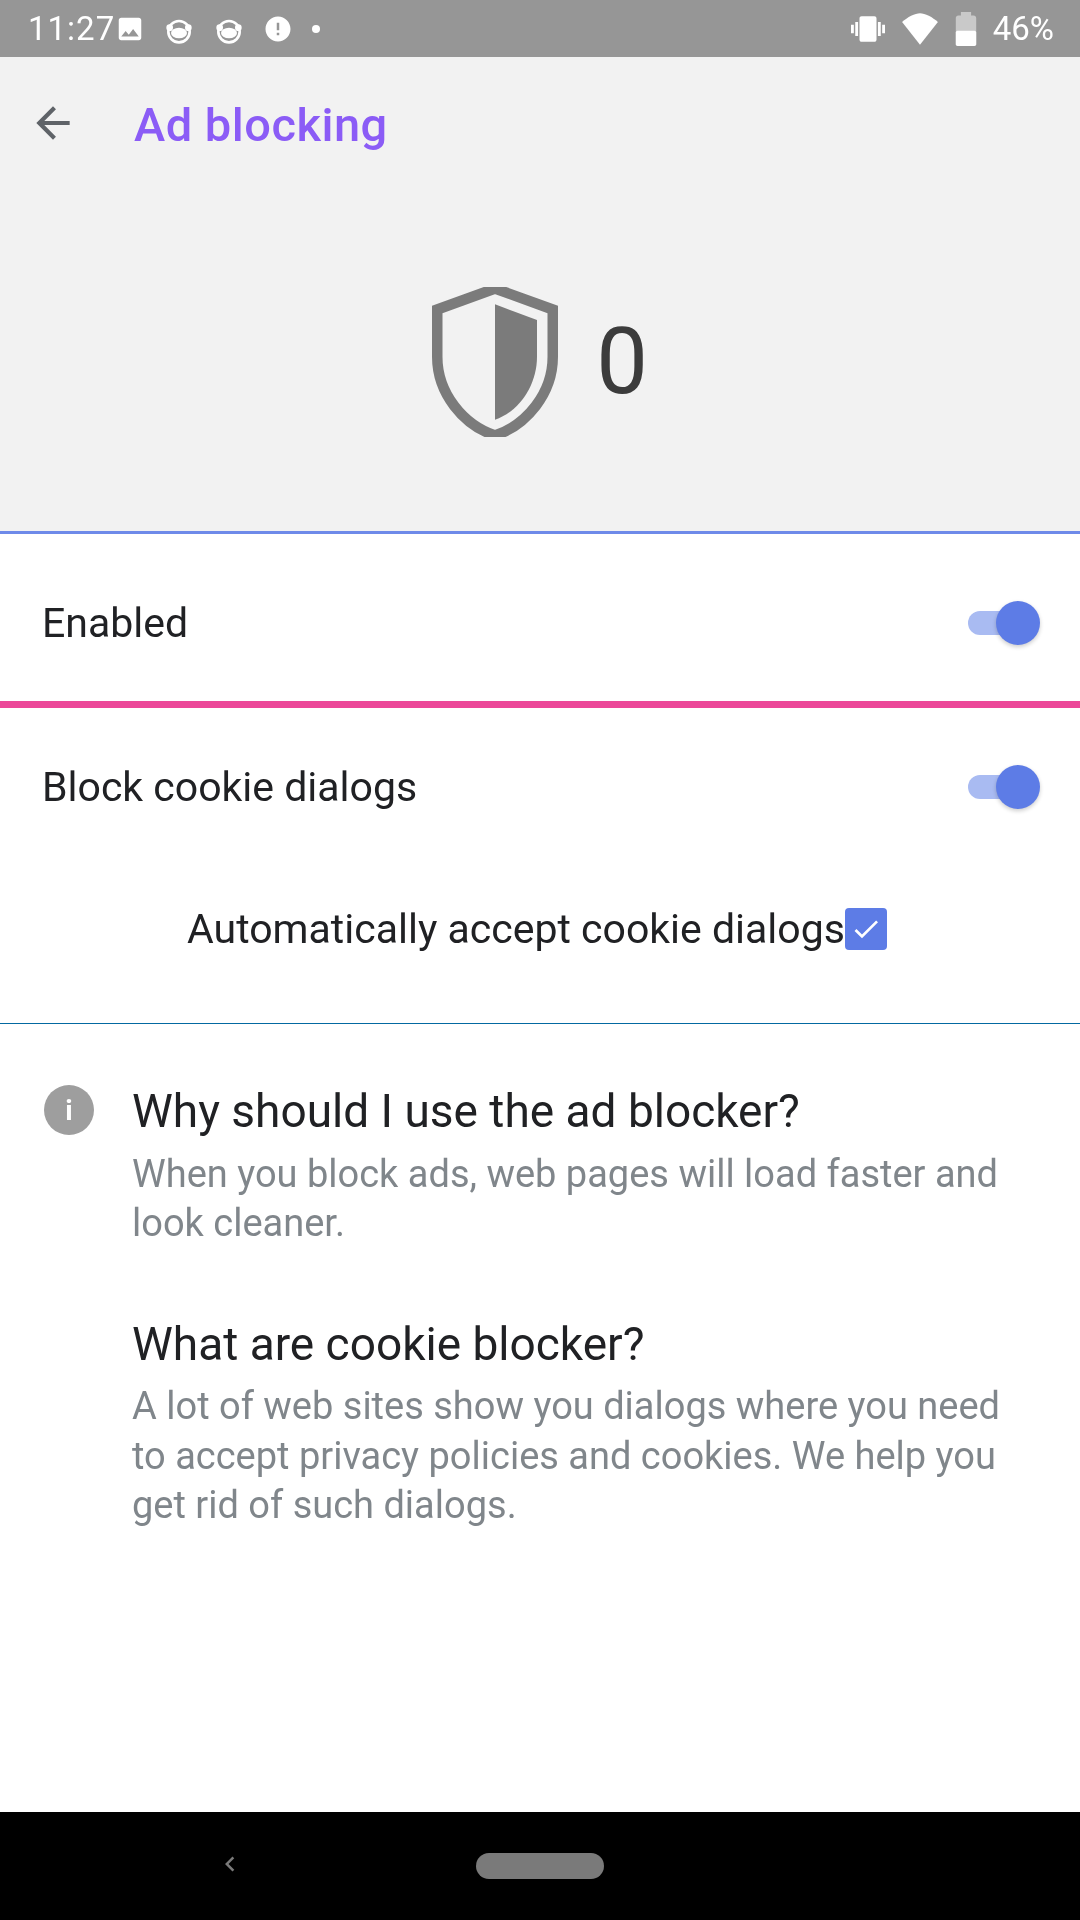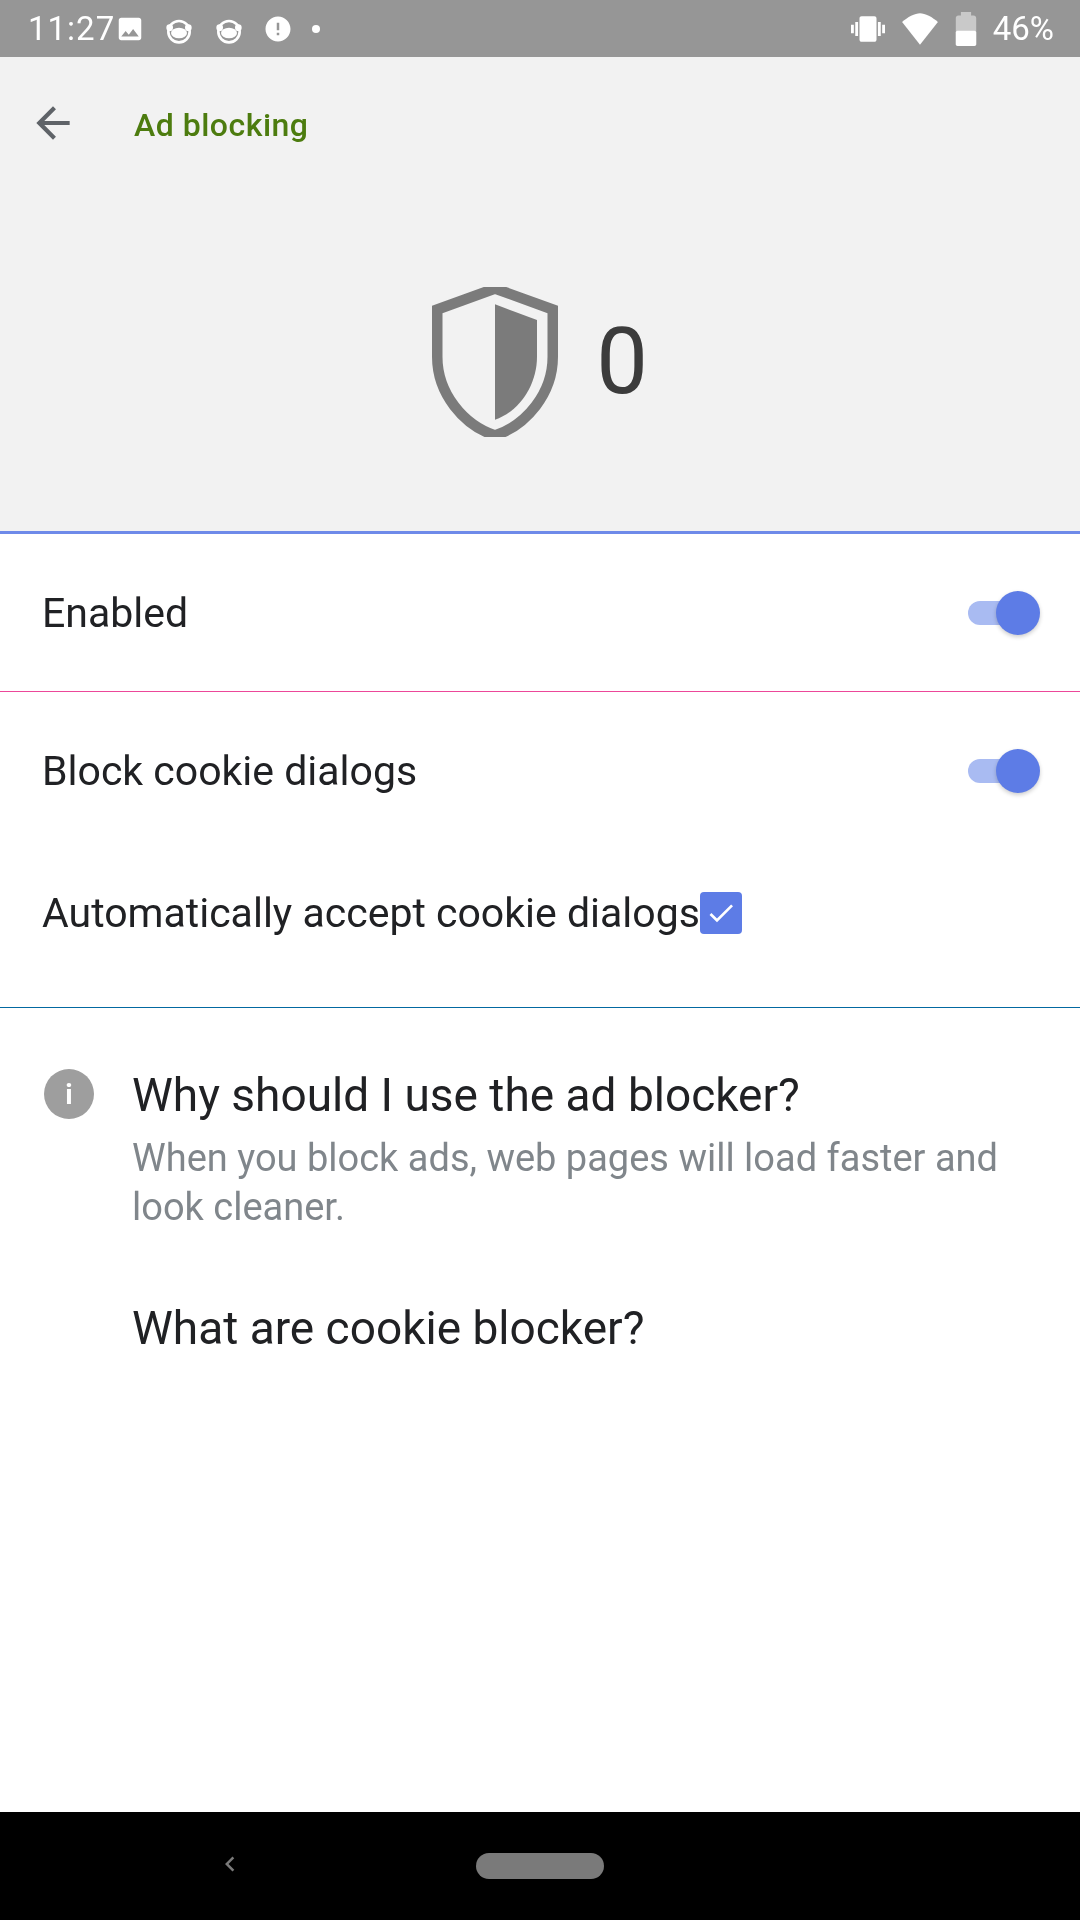--- a/index.html
+++ b/index.html
@@ -54,52 +54,53 @@
       height: 135px;
       display: flex;
       align-items: center;
       padding: 0 28px;
       gap: 56px;
     }
     .back-arrow {
       color: #5f6368;
     }
     .page-title {
-      font-size: 32px;
+      font-size: 47px;
       font-weight: 500;
-      color: #4d7c0f;
+      color: #8b5cf6;
       letter-spacing: 0.5px;
     }
     .hero {
       height: 339px;
       display: flex;
       align-items: center;
       justify-content: center;
       gap: 38px;
     }
     .hero-count {
       font-size: 92px;
       font-weight: 400;
       color: #3c3c3c;
     }
     .settings-group {
-      border-bottom: 1px solid #ec4899;
+      border-bottom: 7px solid #ec4899;
+      margin-top: 10px;
     }
     .setting-row {
       height: 157px;
       display: flex;
       align-items: center;
       justify-content: space-between;
       padding: 0 40px 0 42px;
     }
     .setting-row-inner {
       height: 128px;
       display: flex;
       align-items: center;
-      justify-content: flex-start;
+      justify-content: center;
       padding: 0 48px 0 42px;
     }
     .setting-label {
       font-size: 41px;
       color: #202124;
     }
     .switch {
       position: relative;
       width: 72px;
       height: 50px;
@@ -298,20 +299,21 @@
     </div>
     <div class="info-text">
       <div class="info-heading">Why should I use the ad blocker?</div>
       <div class="info-body">When you block ads, web pages will load faster and look cleaner.</div>
     </div>
   </div>
   <div class="info-row">
     <div class="info-icon-wrap"></div>
     <div class="info-text">
       <div class="info-heading">What are cookie blocker?</div>
+      <div class="info-body">A lot of web sites show you dialogs where you need to accept privacy policies and cookies. We help you get rid of such dialogs.</div>
     </div>
   </div>
 </div>
 
 <div class="nav-bar">
   <span class="nav-back">
     <svg width="30" height="30" viewBox="0 0 24 24" fill="currentColor">
         <path d="M15.41 7.41L14 6l-6 6 6 6 1.41-1.41L10.83 12z"></path>
       </svg>
   </span>

